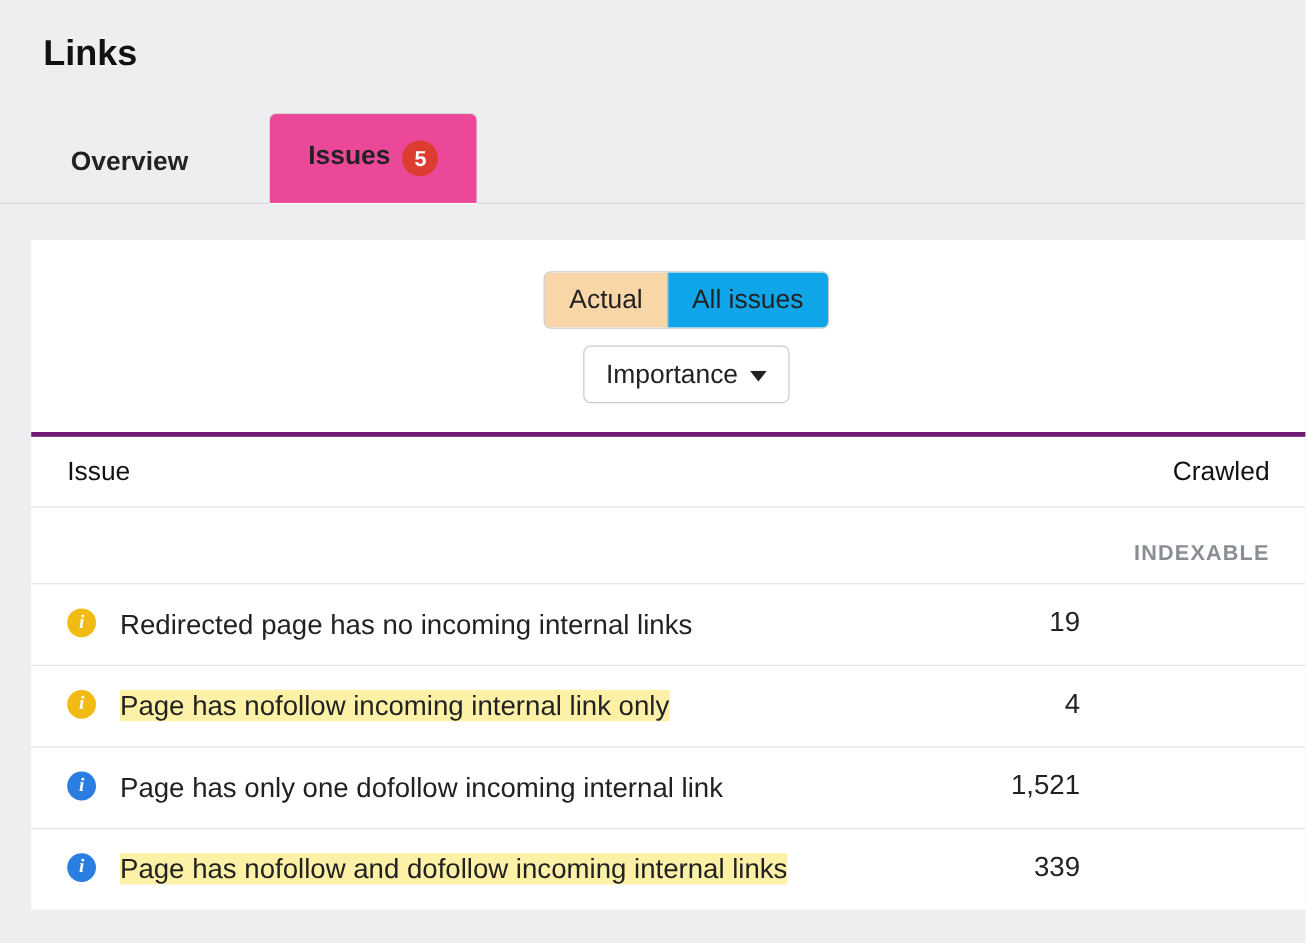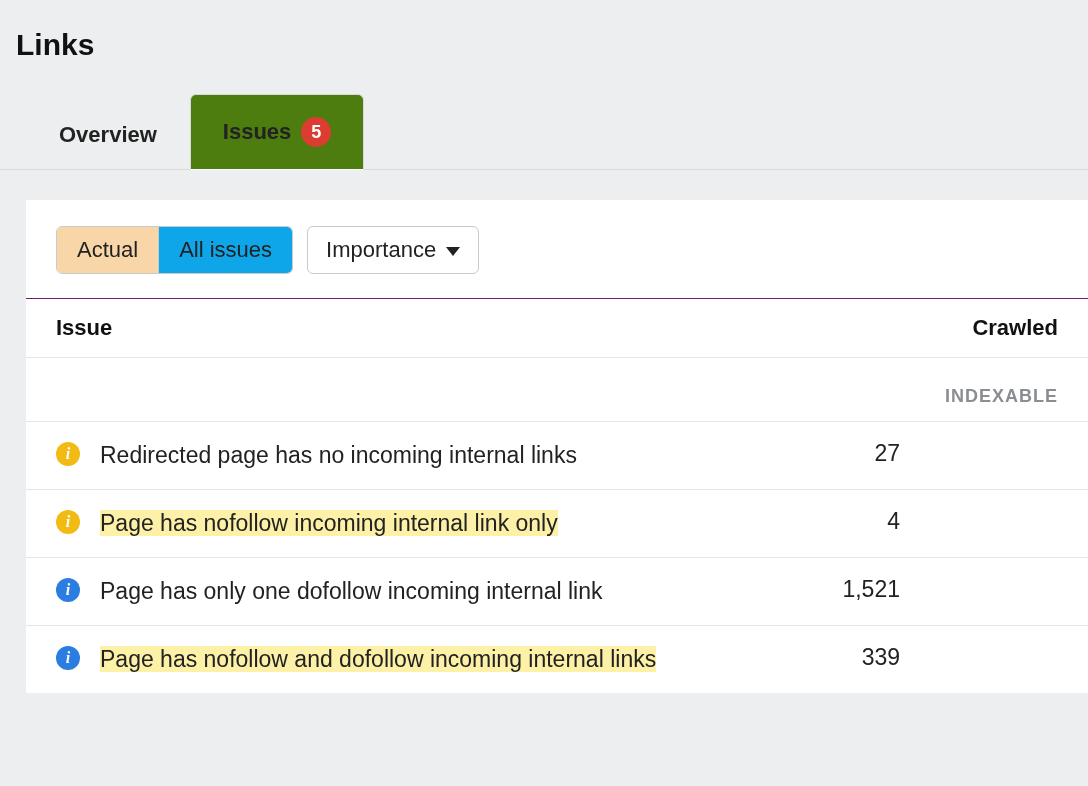--- a/index.html
+++ b/index.html
@@ -7,49 +7,50 @@
     font-family: -apple-system, BlinkMacSystemFont, "Segoe UI", Helvetica, Arial, sans-serif;
     background: #edeeef;
     color: #111;
     width: 1088px;
     height: 786px;
     overflow: hidden;
   }
   .page-title {
     font-size: 30px;
     font-weight: 700;
-    padding: 28px 0 0 16px;
+    padding: 28px 0 0 36px;
     color: #111;
   }
   .tabs-row {
     display: flex;
     align-items: flex-end;
     margin-top: 32px;
     padding-left: 26px;
     border-bottom: 1px solid #d8d9db;
   }
   .tab {
     padding: 22px 32px 22px 32px;
     font-size: 22px;
     font-weight: 700;
     color: #222;
     cursor: pointer;
     display: flex;
-    align-items: center;
+    align-items: flex-start;
     gap: 10px;
     border: 1px solid transparent;
     border-bottom: none;
     background: transparent;
     margin-bottom: -1px;
   }
   .tab.active {
-    background: #4d7c0f;
+    background: #ec4899;
     border: 1px solid #d8d9db;
     border-bottom: 1px solid #fff;
     border-radius: 6px 6px 0 0;
+    margin-left: 34px;
   }
   .badge {
     display: inline-flex;
     align-items: center;
     justify-content: center;
     min-width: 30px;
     height: 30px;
     border-radius: 15px;
     background: #dd3c31;
     color: #fff;
@@ -62,20 +63,21 @@
     margin-top: 30px;
     margin-left: 26px;
     padding-top: 26px;
   }
   .filters-row {
     display: flex;
     align-items: center;
     gap: 14px;
     padding-left: 30px;
     padding-bottom: 24px;
+    flex-direction: column;
   }
   .seg-group {
     display: inline-flex;
     border: 1px solid #c9cacc;
     border-radius: 6px;
     overflow: hidden;
     font-size: 22px;
   }
   .seg {
     padding: 10px 20px;
@@ -99,25 +101,25 @@
     font-size: 22px;
     cursor: pointer;
     color: #222;
   }
   .caret {
     display: inline-block;
   }
   .table-header {
     display: flex;
     align-items: center;
-    border-top: 1px solid #701a75;
+    border-top: 4px solid #701a75;
     border-bottom: 1px solid #e4e5e7;
     padding: 16px 30px 16px 30px;
     font-size: 22px;
-    font-weight: 700;
+    font-weight: 400;
     color: #111;
   }
   .col-issue { flex: 1 1 auto; }
   .col-crawled { width: 160px; text-align: right; }
   .section-label {
     padding: 28px 30px 14px 30px;
     font-size: 18px;
     font-weight: 700;
     letter-spacing: 1px;
     color: #8a8d91;
@@ -204,21 +206,21 @@
 
   <div class="section-label">INDEXABLE</div>
 
   <div class="row">
     <div class="icon-cell">
       <span class="status-icon status-warn">i</span>
     </div>
     <div class="text-cell">
       <span>Redirected page has no incoming internal links</span>
     </div>
-    <div class="num-cell">27</div>
+    <div class="num-cell">19</div>
   </div>
 
   <div class="row">
     <div class="icon-cell">
       <span class="status-icon status-warn">i</span>
     </div>
     <div class="text-cell">
       <span class="hl">Page has nofollow incoming internal link only</span>
     </div>
     <div class="num-cell">4</div>

